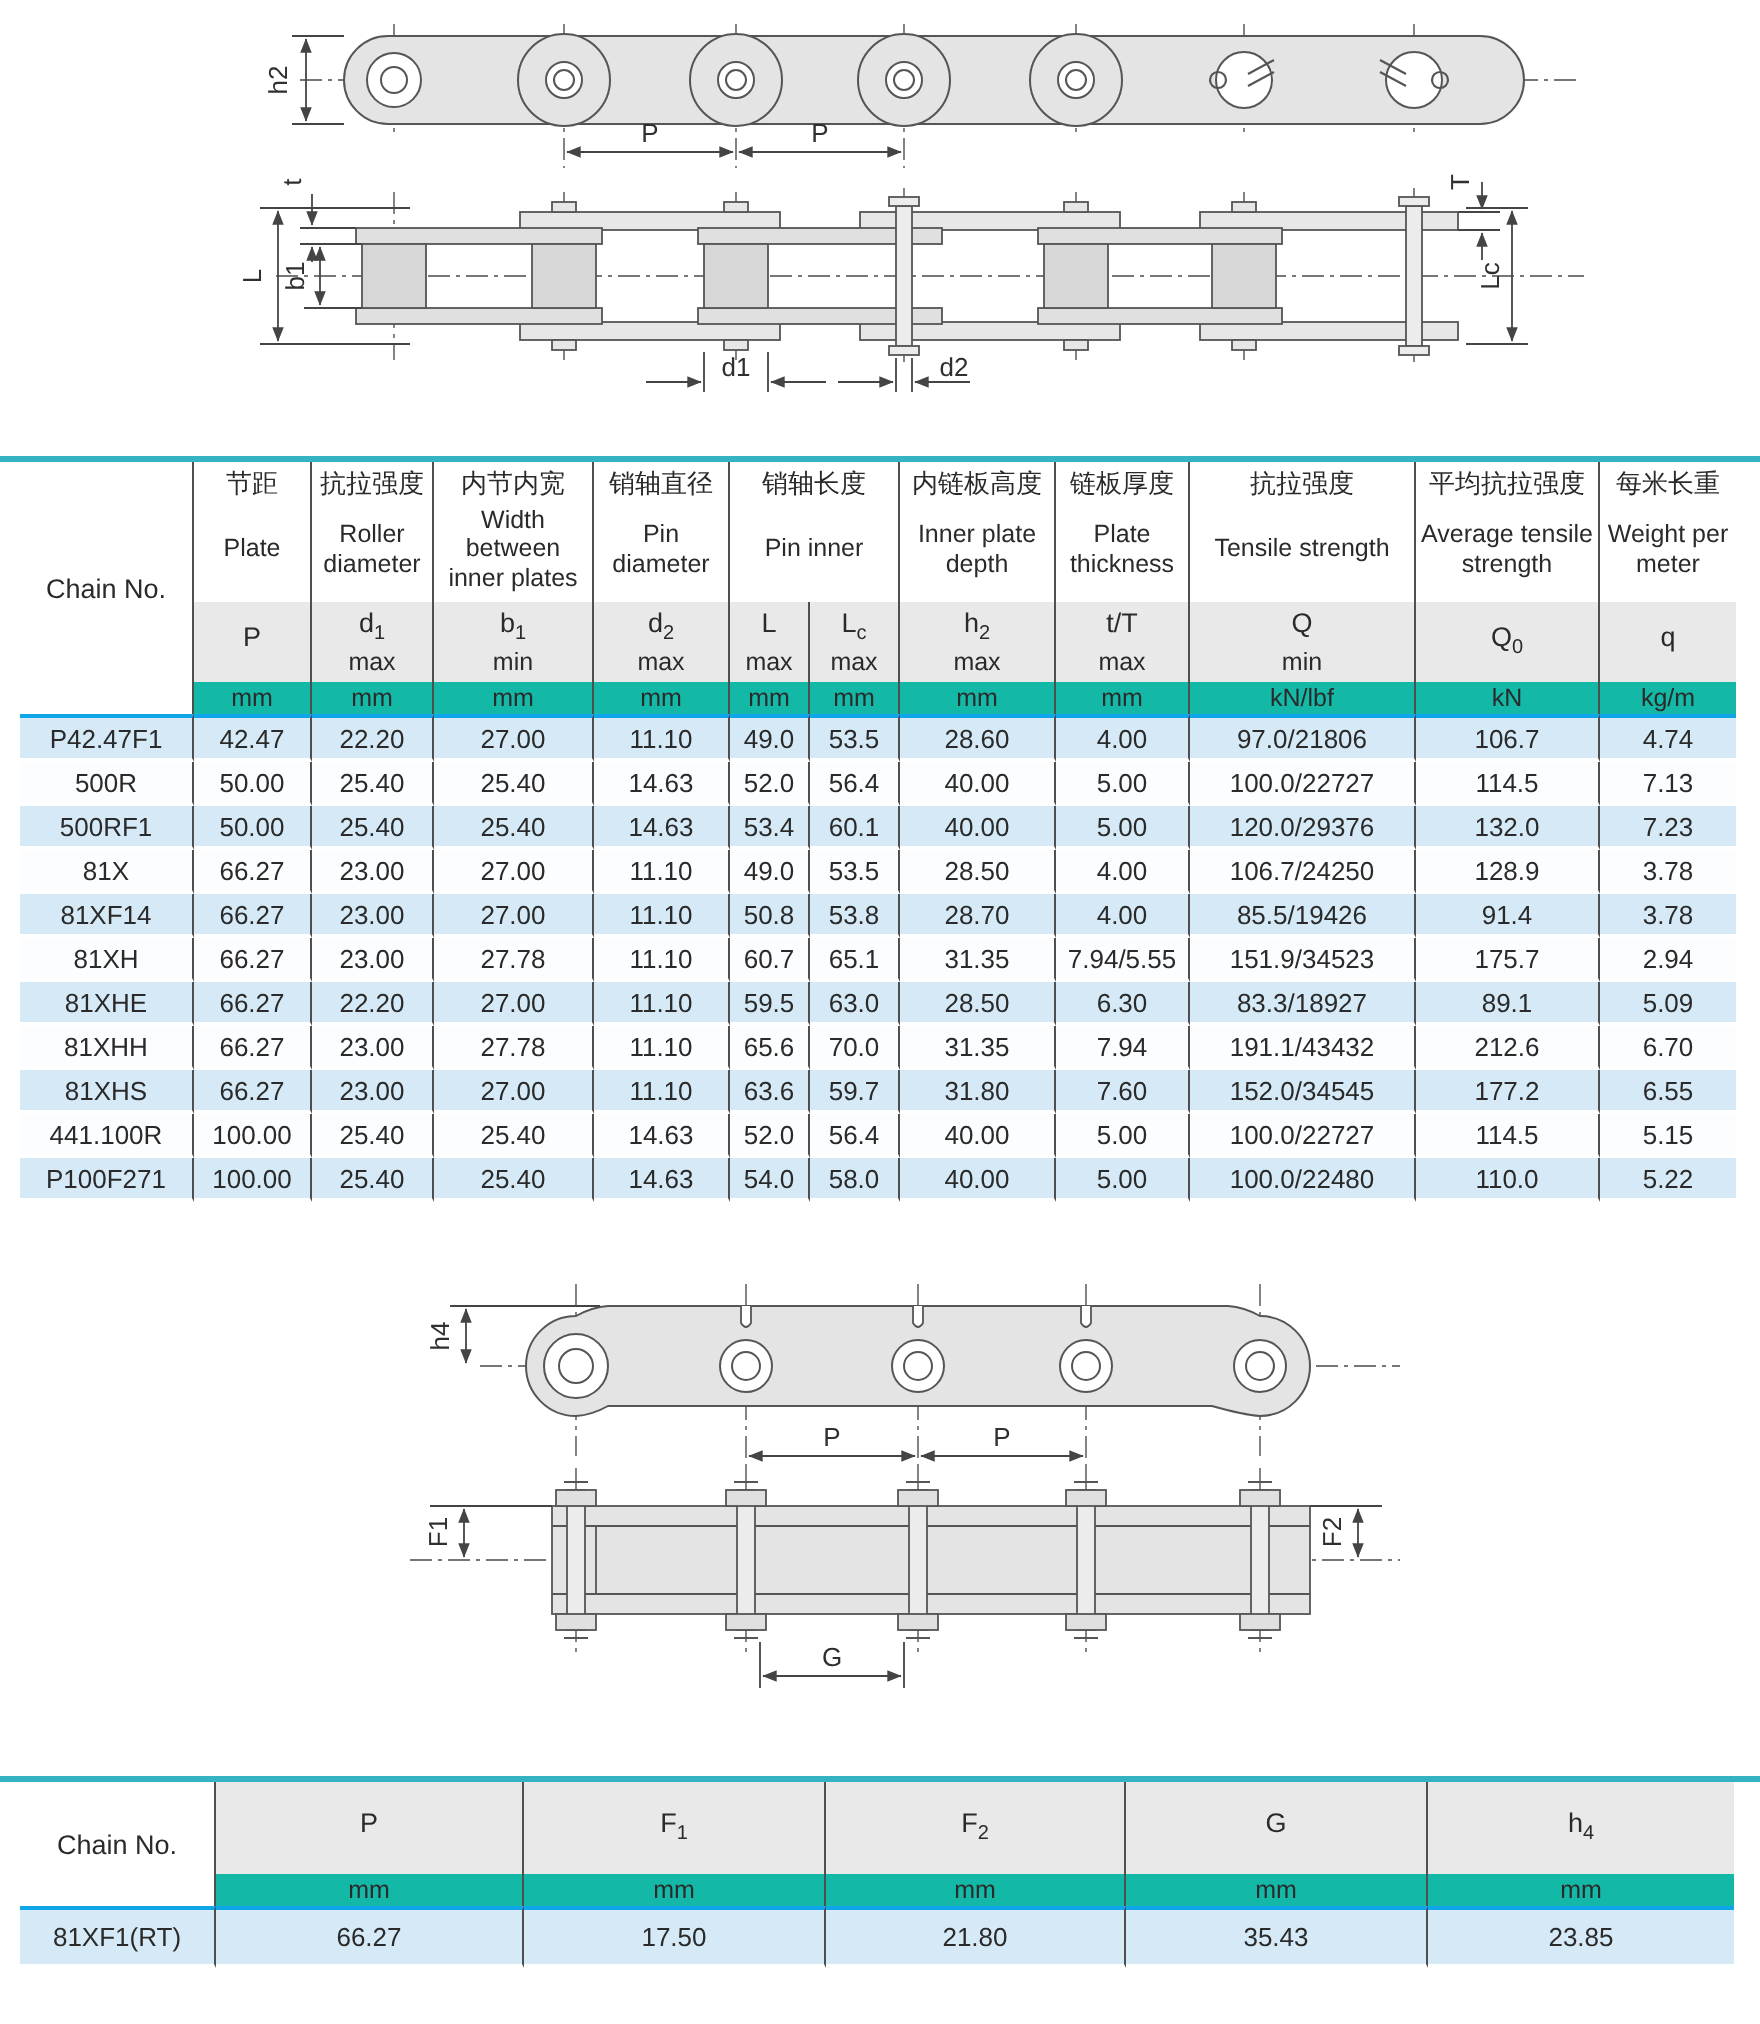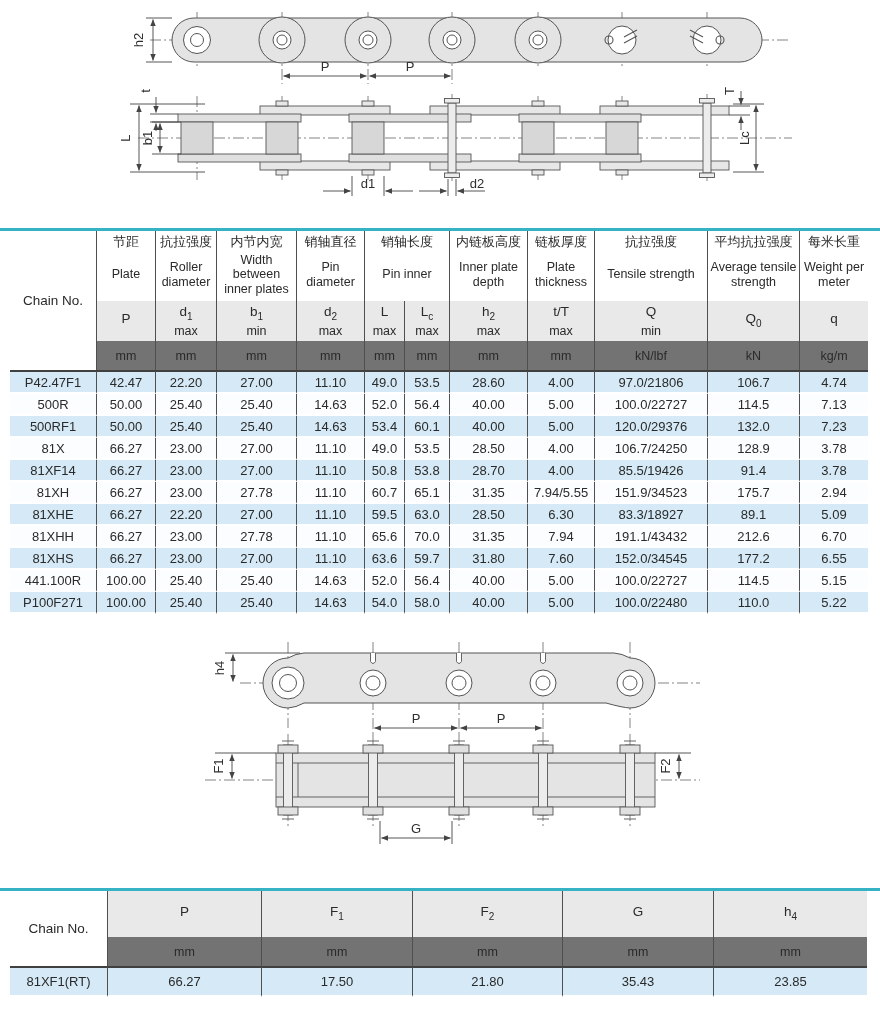--- a/index.html
+++ b/index.html
@@ -16,23 +16,23 @@
   .twrap{height:70px;display:flex;flex-direction:column;}
   .t2 .twrap{height:46px;justify-content:center;}
   .zh{font-size:13px;padding-top:3px;line-height:16px;}
   .en{flex:1;display:flex;align-items:center;justify-content:center;
       font-size:12.5px;line-height:14.5px;padding:0 1px 2px 1px;}
   tr.syms td{background:var(--hdr-gray,#e9e9e9);height:40px;}
   .t2 tr.titles td.sym{background:var(--hdr-gray,#e9e9e9);height:46px;}
   .sym-line{font-size:13.5px;line-height:15px;}
   .sym-line sub{font-size:10px;}
   .sym-tail{font-size:12.5px;line-height:14px;}
-  tr.units td{background:#737373;height:29px;font-size:12.5px;}
+  tr.units td{background:#14b8a6;height:16px;font-size:12.5px;}
   tbody td{font-size:13px;border-bottom:2px solid #fff;}
-  table.spec tbody tr:first-child td{border-top:2px solid #404040;}
+  table.spec tbody tr:first-child td{border-top:2px solid #0ea5e9;}
   tbody tr.blue td{background:var(--row-blue,#d5eaf6);}
   tbody tr.lt td{background:var(--row-alt,#fcfdff);}
   .t1 tbody td{height:20px;}
   .t2 tbody td{height:27px;margin-top:25px;}
   svg{position:absolute;left:0;}
   svg text{font-family:"Liberation Sans",sans-serif;font-size:13px;fill:#2f2f2f;}
 </style>
 </head>
 <body>
 

